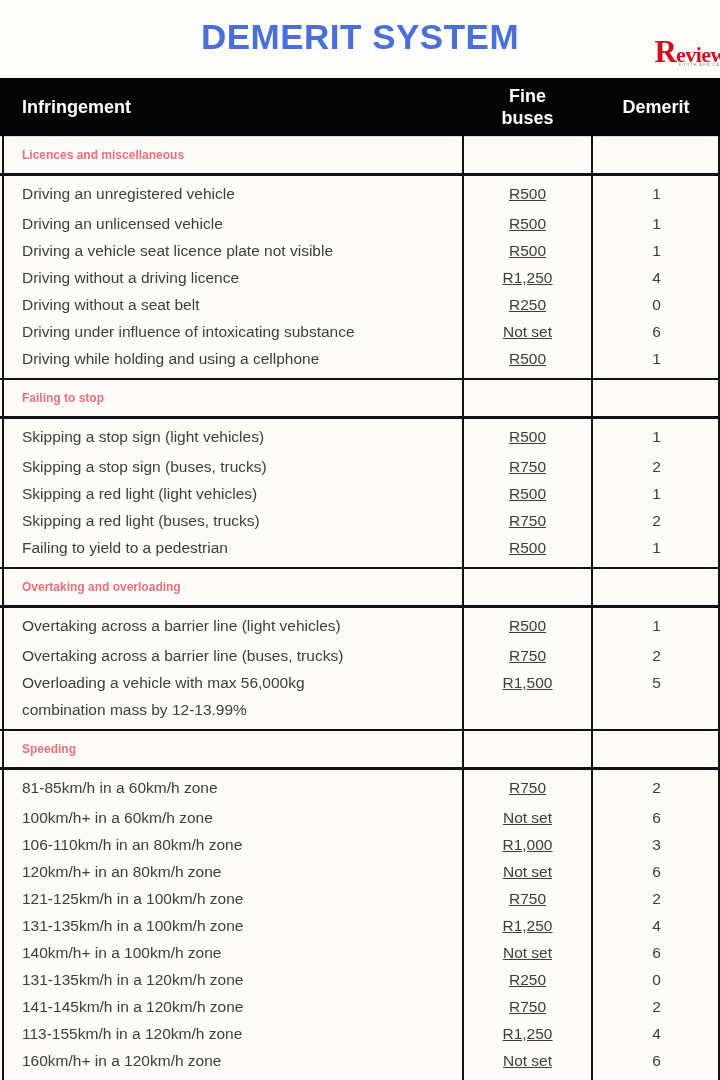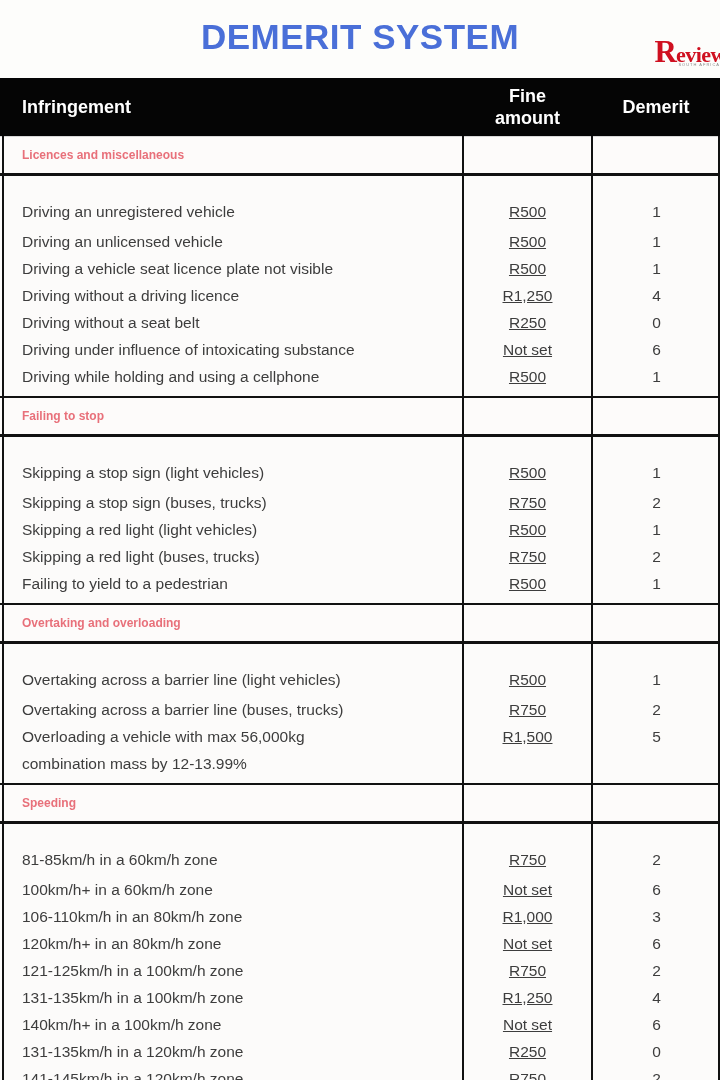--- a/index.html
+++ b/index.html
@@ -141,21 +141,21 @@
     border-left: 2px solid #111111;
     color: #3d3d3d;
     text-decoration: underline;
   }
   td.cell-demerit {
     text-align: center;
     border-left: 2px solid #111111;
     color: #3d3d3d;
   }
 
-  tr.data-row.first-in-group td { padding-top: 20px; height: 32px; }
+  tr.data-row.first-in-group td { padding-top: 2px; height: 32px; }
   tr.data-row.last-in-group td.cell-infringement,
   tr.data-row.last-in-group td.cell-fine,
   tr.data-row.last-in-group td.cell-demerit {
     padding-bottom: 6px;
   }
   tr.group-end td {
     border-bottom: 2px solid #111111;
   }
 
   
@@ -196,21 +196,21 @@
     <colgroup>
       <col class="c-infringement">
       <col class="c-fine">
       <col class="c-demerit">
     </colgroup>
     <thead>
       <tr>
         <th class="h-infringement">Infringement</th>
         <th class="h-fine">
           <span class="two-line">Fine</span>
-          <span class="two-line">amount</span>
+          <span class="two-line">buses</span>
         </th>
         <th class="h-demerit">Demerit</th>
       </tr>
     </thead>
     <tbody id="table-body">
         <tr class="section-row">
           <td>Licences and miscellaneous</td>
           <td class="cell-fine"></td>
           <td class="cell-demerit"></td>
         </tr>

